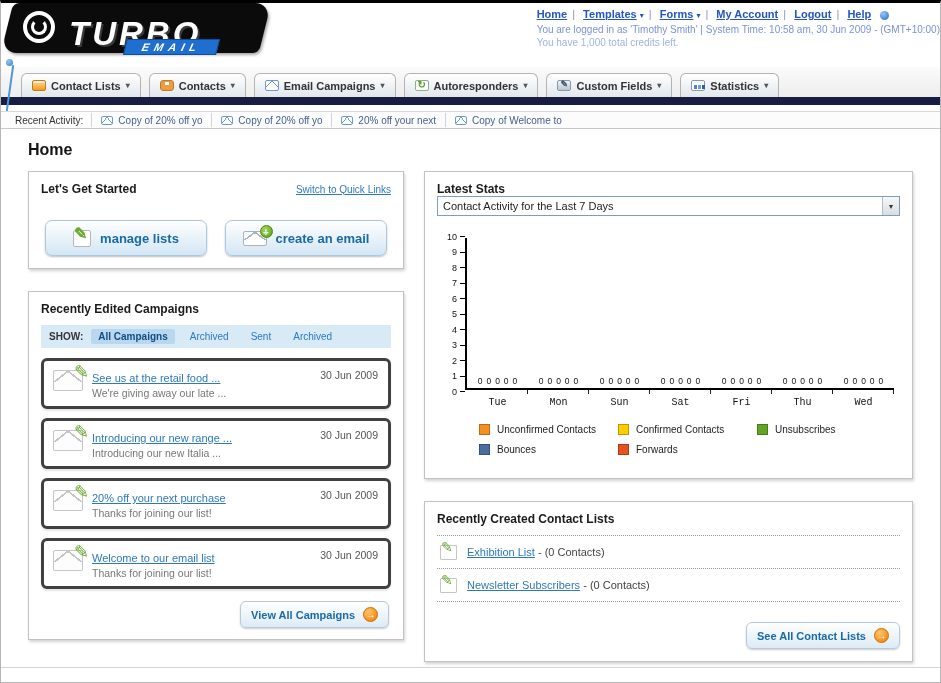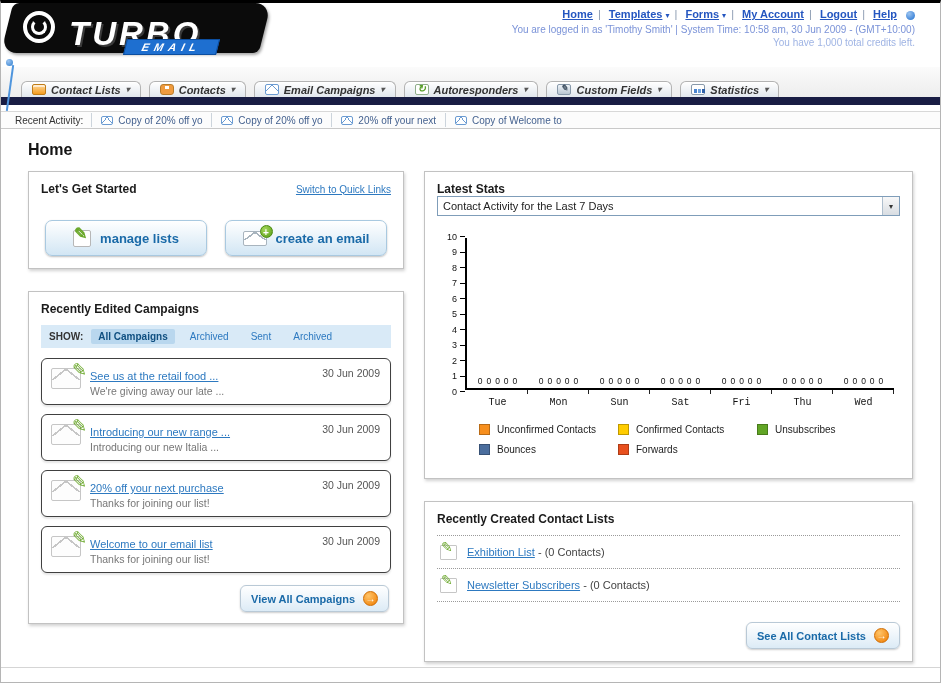--- a/index.html
+++ b/index.html
@@ -21,38 +21,38 @@
                 font-style:italic; color:#fff; letter-spacing:3px; text-shadow:2px 2px 0 #3a3a3a; }
   .logo-email { position:absolute; left:118px; bottom:2px; background:#1e6fd0; color:#fff;
                 font-size:11px; font-weight:bold; font-style:italic; letter-spacing:5px;
                 padding:1px 16px; transform:skewX(-14deg); border:1px solid #0c4ea0; }
   .antenna { position:absolute; left:2px; top:56px; width:10px; height:52px; }
   .antenna .dot { position:absolute; left:3px; top:0; width:7px; height:7px; border-radius:50%;
                   background:radial-gradient(circle at 35% 30%, #9cc4f0, #2f7fd0); }
   .antenna .line { position:absolute; left:6px; top:6px; width:2px; height:46px;
                    background:#4f95dd; transform:rotate(8deg); }
 
-  .top-right { position:absolute; right:25px; top:5px; text-align:right; }
+  .top-right { position:absolute; right:0; top:5px; }
   .top-links { font-size:11px; }
   .top-links a { color:#2456c0; text-decoration:underline; font-weight:bold; cursor:pointer; }
   .top-links .sep { color:#8a9ab0; margin:0 5px; font-weight:normal; }
   .top-links .caret { color:#2456c0; font-size:8px; text-decoration:none; }
   .bubble { display:inline-block; width:9px; height:9px; border-radius:50%;
             background:radial-gradient(circle at 35% 30%, #9cc4f0, #1e6fd0);
             margin-left:6px; vertical-align:middle; cursor:pointer; }
   .session { margin-top:4px; font-size:10px; color:#7b93d8; }
   .credits { margin-top:2px; font-size:10px; color:#9fb4e4; }
 
   
   .navbar { display:flex; align-items:flex-end; height:30px; padding-left:20px;
             background:linear-gradient(#fbfbfb,#ededed); }
-  .tab { display:inline-flex; align-items:center; gap:5px; height:16px; padding:0 10px;
+  .tab { display:inline-flex; align-items:center; gap:5px; height:24px; padding:0 10px;
          margin-right:8px; background:linear-gradient(#ffffff,#e1e7ed);
          border:1px solid #b3b3b3; border-bottom:none; border-radius:6px 6px 0 0;
-         font-size:11px; font-weight:bold; color:#333; box-shadow:inset 0 1px 0 #fff; cursor:pointer;font-style:italic; }
+         font-size:11px; font-weight:bold; color:#333; box-shadow:inset 0 1px 0 #fff; cursor:pointer; }
   .tab .caret { font-size:8px; color:#555; }
   .darkbar { height:8px; background:#191d44; }
 
   
   .mi { position:relative; display:inline-block; width:14px; height:11px; border-radius:2px; }
   .mi-contact-lists { background:linear-gradient(#ffd79a,#f39c1f); border:1px solid #c07c18;
         box-shadow:inset 0 2px 0 rgba(255,255,255,.6); }
   .mi-contacts { background:radial-gradient(circle at 50% 28%, #fff 0 2px, #ef9b3f 2px);
         border:1px solid #b97b29; border-radius:3px; }
   .mi-envelope { background:#fff; border:1px solid #6b9bd2; }
@@ -110,21 +110,21 @@
              background:radial-gradient(circle at 35% 30%, #a5d75a, #569c16); color:#fff;
              font-size:10px; line-height:13px; text-align:center; font-weight:bold;
              border:1px solid #4a8a10; }
 
   
   .filter-bar { display:flex; align-items:center; gap:8px; background:#d9eaf7;
                 padding:4px 8px; margin:9px 0 10px; font-size:10px; }
   .show-label { font-weight:bold; color:#333; }
   .filter-tab { color:#2d79c0; cursor:pointer; padding:2px 7px; }
   .filter-tab.selected { background:#b9d7ee; color:#0f4f80; font-weight:bold; border-radius:2px; }
-  .camp-item { position:relative; border:1px solid #404040; border-radius:6px;
+  .camp-item { position:relative; border:3px solid #404040; border-radius:6px;
                box-shadow:0 2px 2px rgba(0,0,0,.10); padding:7px 70px 7px 48px;
                margin-bottom:9px; min-height:46px; background:#fff; }
   .camp-icon { position:absolute; left:9px; top:9px; width:30px; height:21px; background:#fdfdfd;
                border:1px solid #c6c6c6; border-radius:2px; }
   .camp-icon::before { content:""; position:absolute; left:0; top:0; right:0; height:11px;
         background:linear-gradient(to bottom right, transparent 46%, #c6c6c6 46% 56%, transparent 56%) left/50% 100% no-repeat,
                    linear-gradient(to bottom left, transparent 46%, #c6c6c6 46% 56%, transparent 56%) right/50% 100% no-repeat; }
   .camp-icon::after { content:"✎"; position:absolute; right:-7px; top:-10px; font-size:18px; color:#6aa82a; }
   .camp-title { display:inline-block; font-size:11px; color:#2d79c0; text-decoration:underline;
                 cursor:pointer; margin-bottom:3px; }

